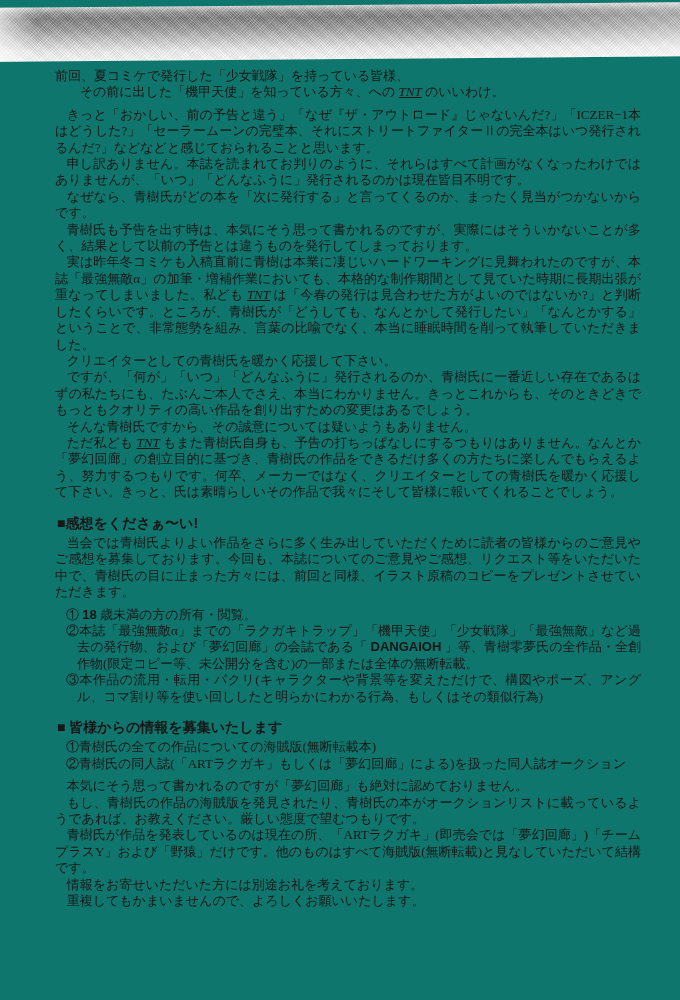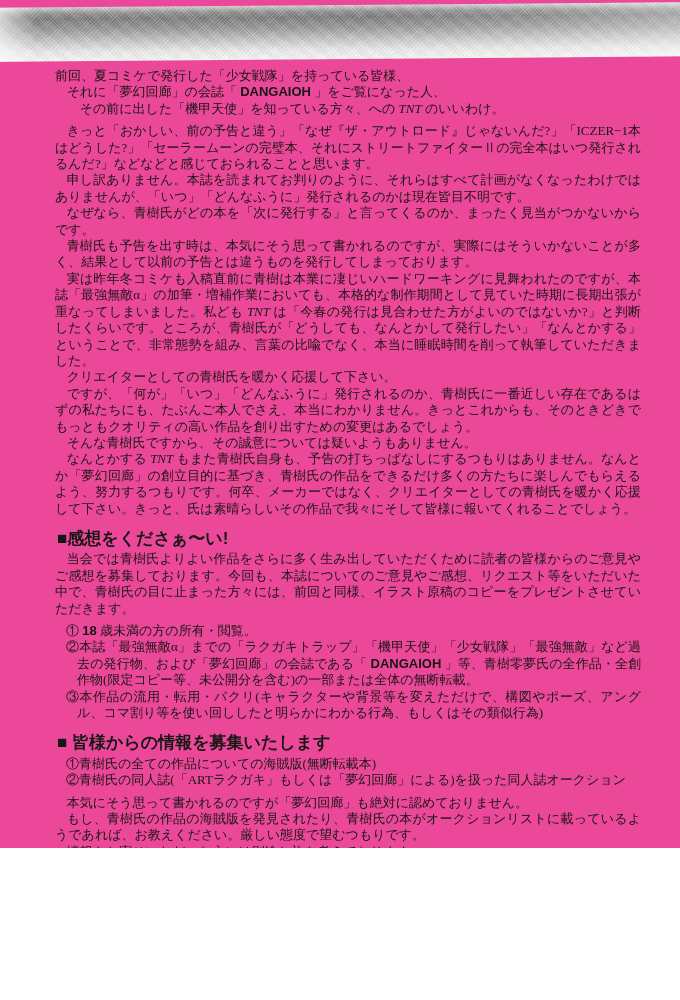--- a/index.html
+++ b/index.html
@@ -1,22 +1,22 @@
 <!DOCTYPE html>
 <html lang="ja"><head>
 <meta charset="utf-8">
 <style>
   * { box-sizing: border-box; }
   html, body { margin: 0; padding: 0; }
   body { background: #ffffff; }
   .page {
     position: relative;
     width: 680px;
-    height: 848px;
-    background: #ec4899;
+    height: 1000px;
+    background: #0f766e;
     overflow: hidden;
     font-family: "Liberation Serif", serif;
     color: #161616;
   }
   
   .scan-bar {
     position: absolute;
     top: 5px; left: -12px; right: -12px;
     height: 54px;
     transform: rotate(-0.45deg);
@@ -36,59 +36,59 @@
     letter-spacing: 0;
   }
   .content p { margin: 0; text-align: justify; text-justify: inter-ideograph; }
   .intro0 { padding-left: 0; }
   .intro1 { padding-left: 0.9em; }
   .intro2 { padding-left: 1.9em; }
   .para  { text-indent: 0.9em; }
   .head  {
     font-family: "Liberation Sans", sans-serif;
     font-weight: 700;
-    font-size: 17px;
+    font-size: 14px;
     margin: 8px 0 4px !important;
     padding-left: 2px;
     text-align: left !important;
   }
   .item  { padding-left: 1.7em; text-indent: -0.85em; }
   .gap   { height: 6px; }
   .b { font-family: "Liberation Sans", sans-serif; font-weight: 700; }
-  .i { font-style: italic; }
+  .i { font-style: italic; text-decoration: underline; }
 </style>
 </head>
 <body>
 
 <div class="page">
   <div class="scan-bar"></div>
   <div class="content">
       <p class="intro0"><span>前回、夏コミケで発行した「少女戦隊」を持っている皆様、</span></p>
-      <p class="intro1"><span>それに「夢幻回廊」の会誌「 </span><span class="b">DANGAIOH</span><span> 」をご覧になった人、</span></p>
       <p class="intro2"><span>その前に出した「機甲天使」を知っている方々、への </span><span class="i">TNT</span><span> のいいわけ。</span></p>
       <div class="gap"></div>
       <p class="para"><span>きっと「おかしい、前の予告と違う」「なぜ『ザ・アウトロード』じゃないんだ?」「ICZER−1本はどうした?」「セーラームーンの完璧本、それにストリートファイターⅡの完全本はいつ発行されるんだ?」などなどと感じておられることと思います。</span></p>
       <p class="para"><span>申し訳ありません。本誌を読まれてお判りのように、それらはすべて計画がなくなったわけではありませんが、「いつ」「どんなふうに」発行されるのかは現在皆目不明です。</span></p>
       <p class="para"><span>なぜなら、青樹氏がどの本を「次に発行する」と言ってくるのか、まったく見当がつかないからです。</span></p>
       <p class="para"><span>青樹氏も予告を出す時は、本気にそう思って書かれるのですが、実際にはそういかないことが多く、結果として以前の予告とは違うものを発行してしまっております。</span></p>
       <p class="para"><span>実は昨年冬コミケも入稿直前に青樹は本業に凄じいハードワーキングに見舞われたのですが、本誌「最強無敵α」の加筆・増補作業においても、本格的な制作期間として見ていた時期に長期出張が重なってしまいました。私ども </span><span class="i">TNT</span><span> は「今春の発行は見合わせた方がよいのではないか?」と判断したくらいです。ところが、青樹氏が「どうしても、なんとかして発行したい」「なんとかする」ということで、非常態勢を組み、言葉の比喩でなく、本当に睡眠時間を削って執筆していただきました。</span></p>
       <p class="para"><span>クリエイターとしての青樹氏を暖かく応援して下さい。</span></p>
       <p class="para"><span>ですが、「何が」「いつ」「どんなふうに」発行されるのか、青樹氏に一番近しい存在であるはずの私たちにも、たぶんご本人でさえ、本当にわかりません。きっとこれからも、そのときどきでもっともクオリティの高い作品を創り出すための変更はあるでしょう。</span></p>
       <p class="para"><span>そんな青樹氏ですから、その誠意については疑いようもありません。</span></p>
-      <p class="para"><span>なんとかする </span><span class="i">TNT</span><span> もまた青樹氏自身も、予告の打ちっぱなしにするつもりはありません。なんとか「夢幻回廊」の創立目的に基づき、青樹氏の作品をできるだけ多くの方たちに楽しんでもらえるよう、努力するつもりです。何卒、メーカーではなく、クリエイターとしての青樹氏を暖かく応援して下さい。きっと、氏は素晴らしいその作品で我々にそして皆様に報いてくれることでしょう。</span></p>
+      <p class="para"><span>ただ私ども </span><span class="i">TNT</span><span> もまた青樹氏自身も、予告の打ちっぱなしにするつもりはありません。なんとか「夢幻回廊」の創立目的に基づき、青樹氏の作品をできるだけ多くの方たちに楽しんでもらえるよう、努力するつもりです。何卒、メーカーではなく、クリエイターとしての青樹氏を暖かく応援して下さい。きっと、氏は素晴らしいその作品で我々にそして皆様に報いてくれることでしょう。</span></p>
       <div class="gap"></div>
       <p class="head"><span>■感想をくださぁ〜い!</span></p>
       <p class="para"><span>当会では青樹氏よりよい作品をさらに多く生み出していただくために読者の皆様からのご意見やご感想を募集しております。今回も、本誌についてのご意見やご感想、リクエスト等をいただいた中で、青樹氏の目に止まった方々には、前回と同様、イラスト原稿のコピーをプレゼントさせていただきます。</span></p>
       <div class="gap"></div>
       <p class="item"><span>① </span><span class="b">18</span><span> 歳未満の方の所有・閲覧。</span></p>
       <p class="item"><span>②本誌「最強無敵α」までの「ラクガキトラップ」「機甲天使」「少女戦隊」「最強無敵」など過去の発行物、および「夢幻回廊」の会誌である「 </span><span class="b">DANGAIOH</span><span> 」等、青樹零夢氏の全作品・全創作物(限定コピー等、未公開分を含む)の一部または全体の無断転載。</span></p>
       <p class="item"><span>③本作品の流用・転用・パクリ(キャラクターや背景等を変えただけで、構図やポーズ、アングル、コマ割り等を使い回ししたと明らかにわかる行為、もしくはその類似行為)</span></p>
       <div class="gap"></div>
       <p class="head"><span>■ 皆様からの情報を募集いたします</span></p>
       <p class="item"><span>①青樹氏の全ての作品についての海賊版(無断転載本)</span></p>
       <p class="item"><span>②青樹氏の同人誌(「ARTラクガキ」もしくは「夢幻回廊」による)を扱った同人誌オークション</span></p>
       <div class="gap"></div>
       <p class="para"><span>本気にそう思って書かれるのですが「夢幻回廊」も絶対に認めておりません。</span></p>
       <p class="para"><span>もし、青樹氏の作品の海賊版を発見されたり、青樹氏の本がオークションリストに載っているようであれば、お教えください。厳しい態度で望むつもりです。</span></p>
+      <p class="para"><span>青樹氏が作品を発表しているのは現在の所、「ARTラクガキ」(即売会では「夢幻回廊」)「チームプラスY」および「野猿」だけです。他のものはすべて海賊版(無断転載)と見なしていただいて結構です。</span></p>
       <p class="para"><span>情報をお寄せいただいた方には別途お礼を考えております。</span></p>
       <p class="para"><span>重複してもかまいませんので、よろしくお願いいたします。</span></p>
     </div>
 </div>
 
 </body></html>

